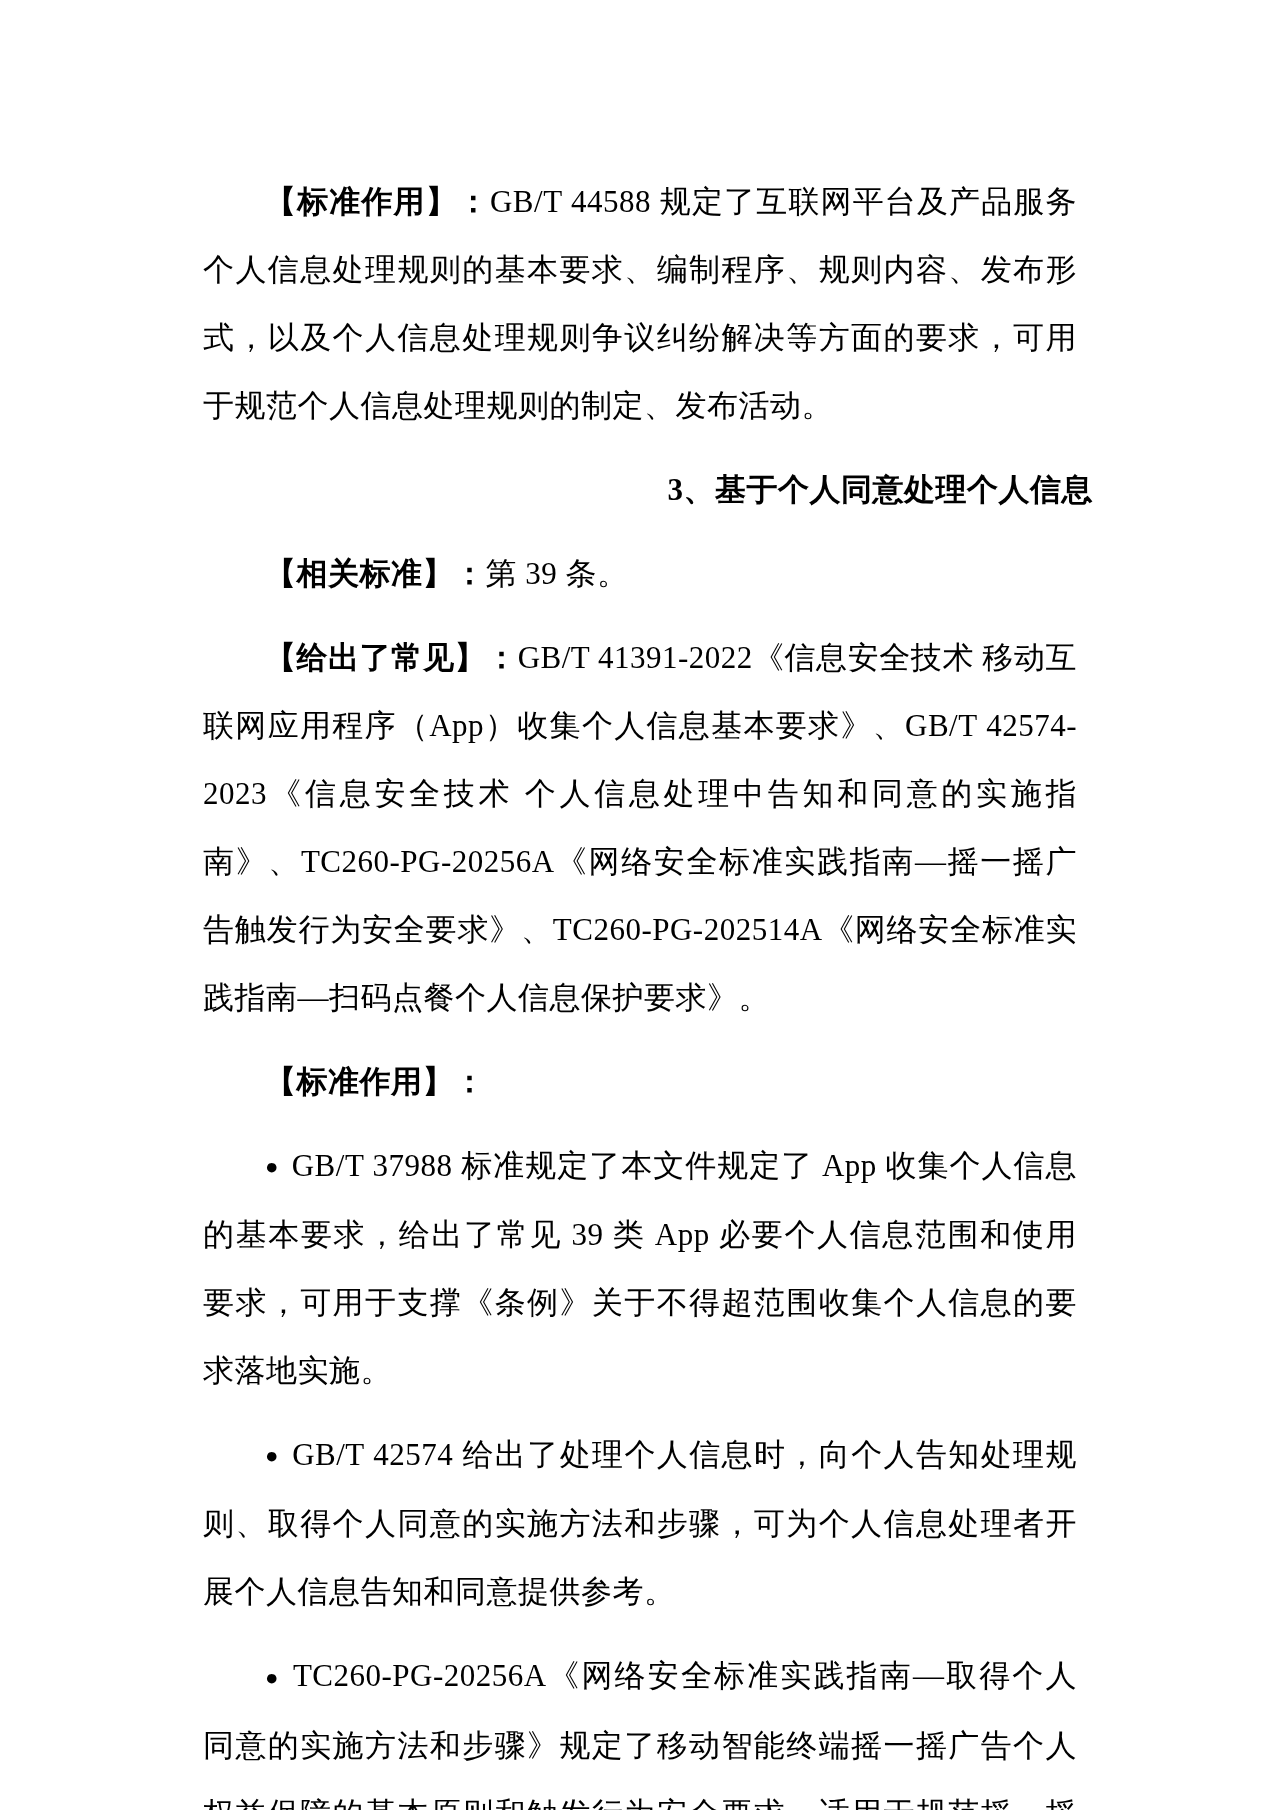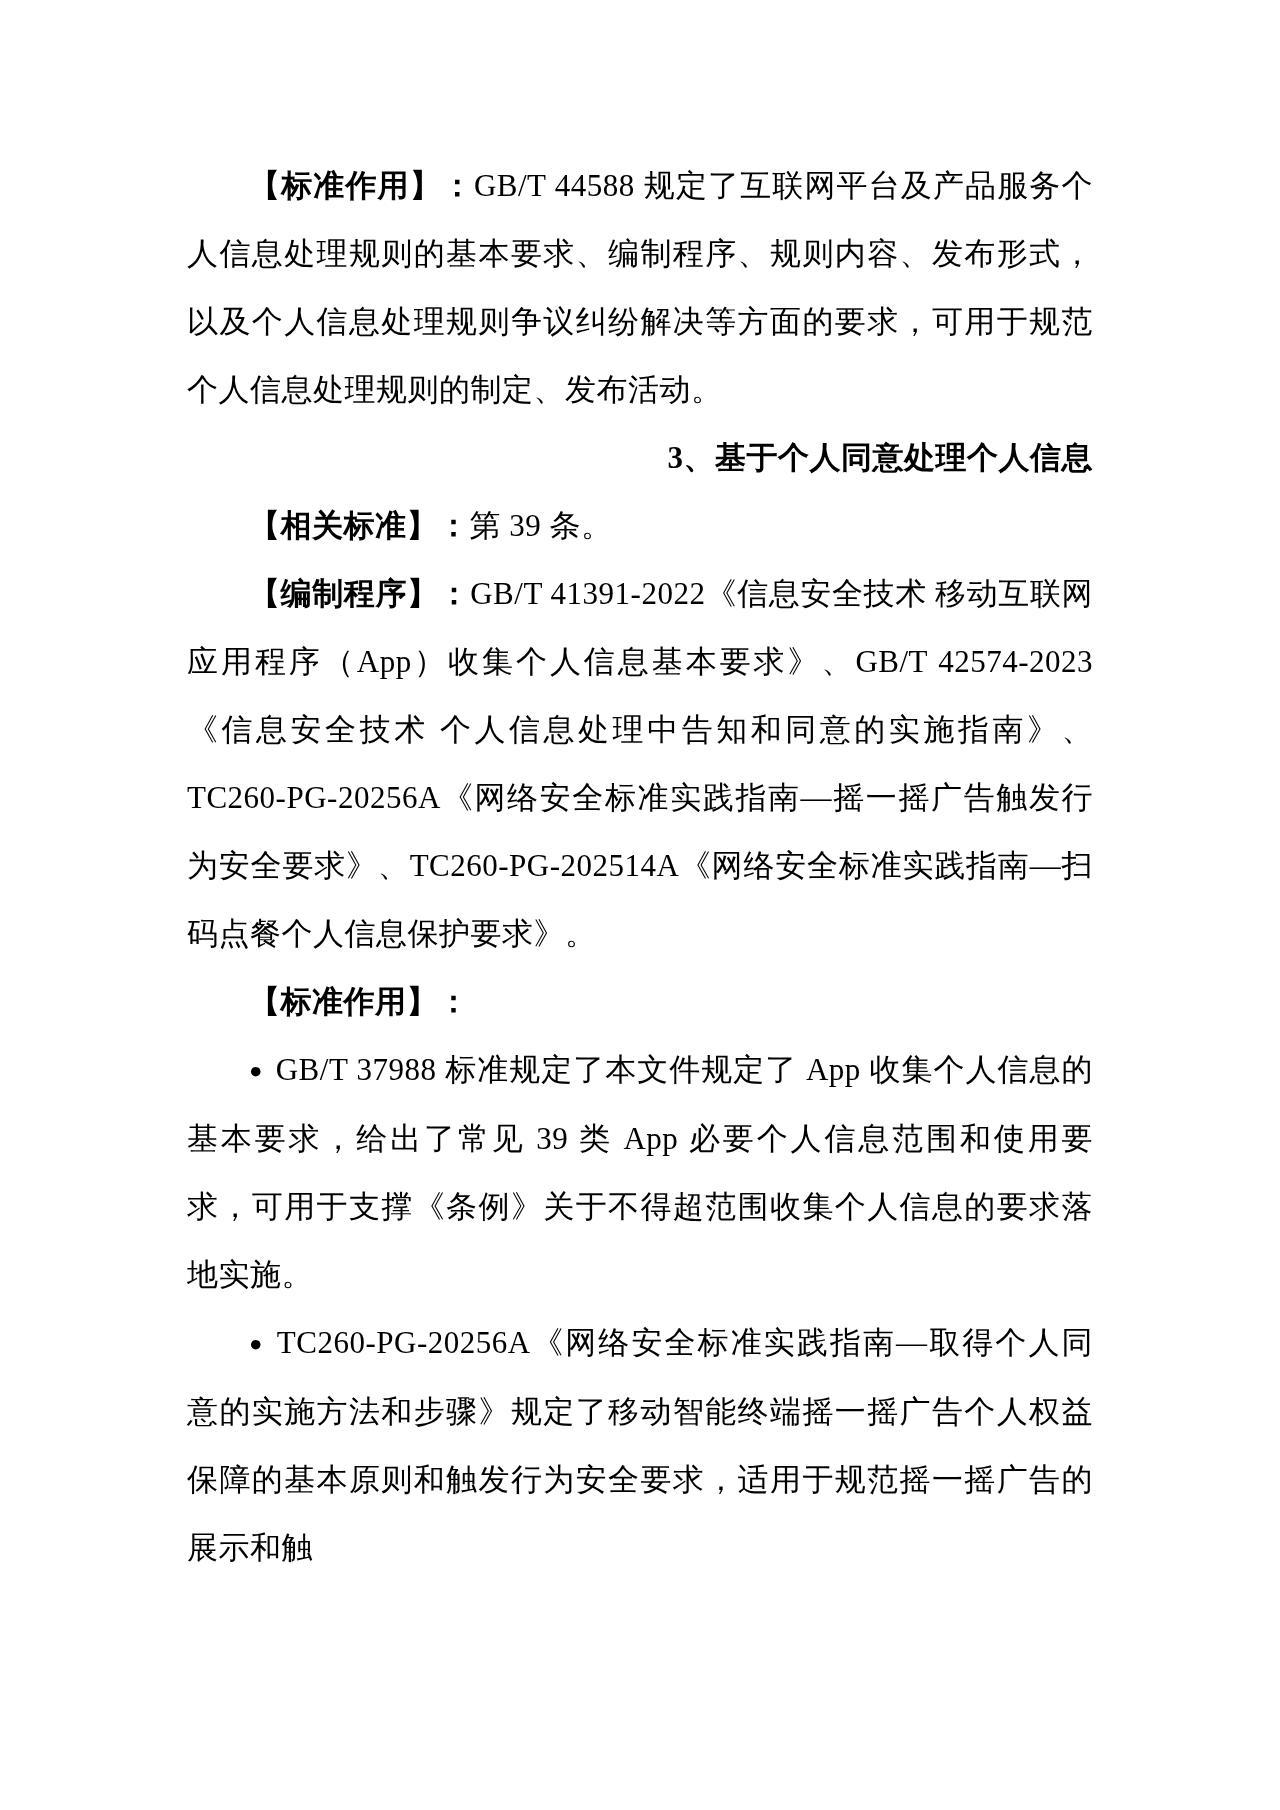--- a/index.html
+++ b/index.html
@@ -21,21 +21,21 @@
     left: 187px;
     top: 152px;
     width: 906px;
     font-size: 31px;
     line-height: 68px;
     text-align: justify;
     text-justify: inter-ideograph;
     letter-spacing: 0.5px;
   }
   .para {
-    margin: 0;
+    margin: 16px;
     text-indent: 2em;
     font-family: Liberation Serif, serif;
   }
   .heading {
     margin: 0;
     text-indent: 2em;
     font-weight: bold;
     font-size: 31px;
     line-height: 68px;
     text-align: right;
@@ -54,23 +54,24 @@
 
 <div class="page">
   <div class="content">
 
     <p class="para"><span class="label">【标准作用】：</span><span>GB/T 44588 规定了互联网平台及产品服务个人信息处理规则的基本要求、编制程序、规则内容、发布形式，以及个人信息处理规则争议纠纷解决等方面的要求，可用于规范个人信息处理规则的制定、发布活动。</span></p>
 
     <p class="heading">3、基于个人同意处理个人信息</p>
 
     <p class="para"><span class="label">【相关标准】：</span><span>第 39 条。</span></p>
 
-    <p class="para"><span class="label">【编制程序】：</span><span>GB/T 41391-2022《信息安全技术 移动互联网应用程序（App）收集个人信息基本要求》、GB/T 42574-2023《信息安全技术 个人信息处理中告知和同意的实施指南》、TC260-PG-20256A《网络安全标准实践指南—摇一摇广告触发行为安全要求》、TC260-PG-202514A《网络安全标准实践指南—扫码点餐个人信息保护要求》。</span></p>
+    <p class="para"><span class="label">【给出了常见】：</span><span>GB/T 41391-2022《信息安全技术 移动互联网应用程序（App）收集个人信息基本要求》、GB/T 42574-2023《信息安全技术 个人信息处理中告知和同意的实施指南》、TC260-PG-20256A《网络安全标准实践指南—摇一摇广告触发行为安全要求》、TC260-PG-202514A《网络安全标准实践指南—扫码点餐个人信息保护要求》。</span></p>
 
     <p class="para"><span class="label">【标准作用】：</span><span></span></p>
 
     <p class="para"><span class="marker">●</span><span>GB/T 37988 标准规定了本文件规定了 App 收集个人信息的基本要求，给出了常见 39 类 App 必要个人信息范围和使用要求，可用于支撑《条例》关于不得超范围收集个人信息的要求落地实施。</span></p>
 
+    <p class="para"><span class="marker">●</span><span>GB/T 42574 给出了处理个人信息时，向个人告知处理规则、取得个人同意的实施方法和步骤，可为个人信息处理者开展个人信息告知和同意提供参考。</span></p>
 
     <p class="para"><span class="marker">●</span><span>TC260-PG-20256A《网络安全标准实践指南—取得个人同意的实施方法和步骤》规定了移动智能终端摇一摇广告个人权益保障的基本原则和触发行为安全要求，适用于规范摇一摇广告的展示和触</span></p>
 
   </div>
 </div>
 
 </body></html>

